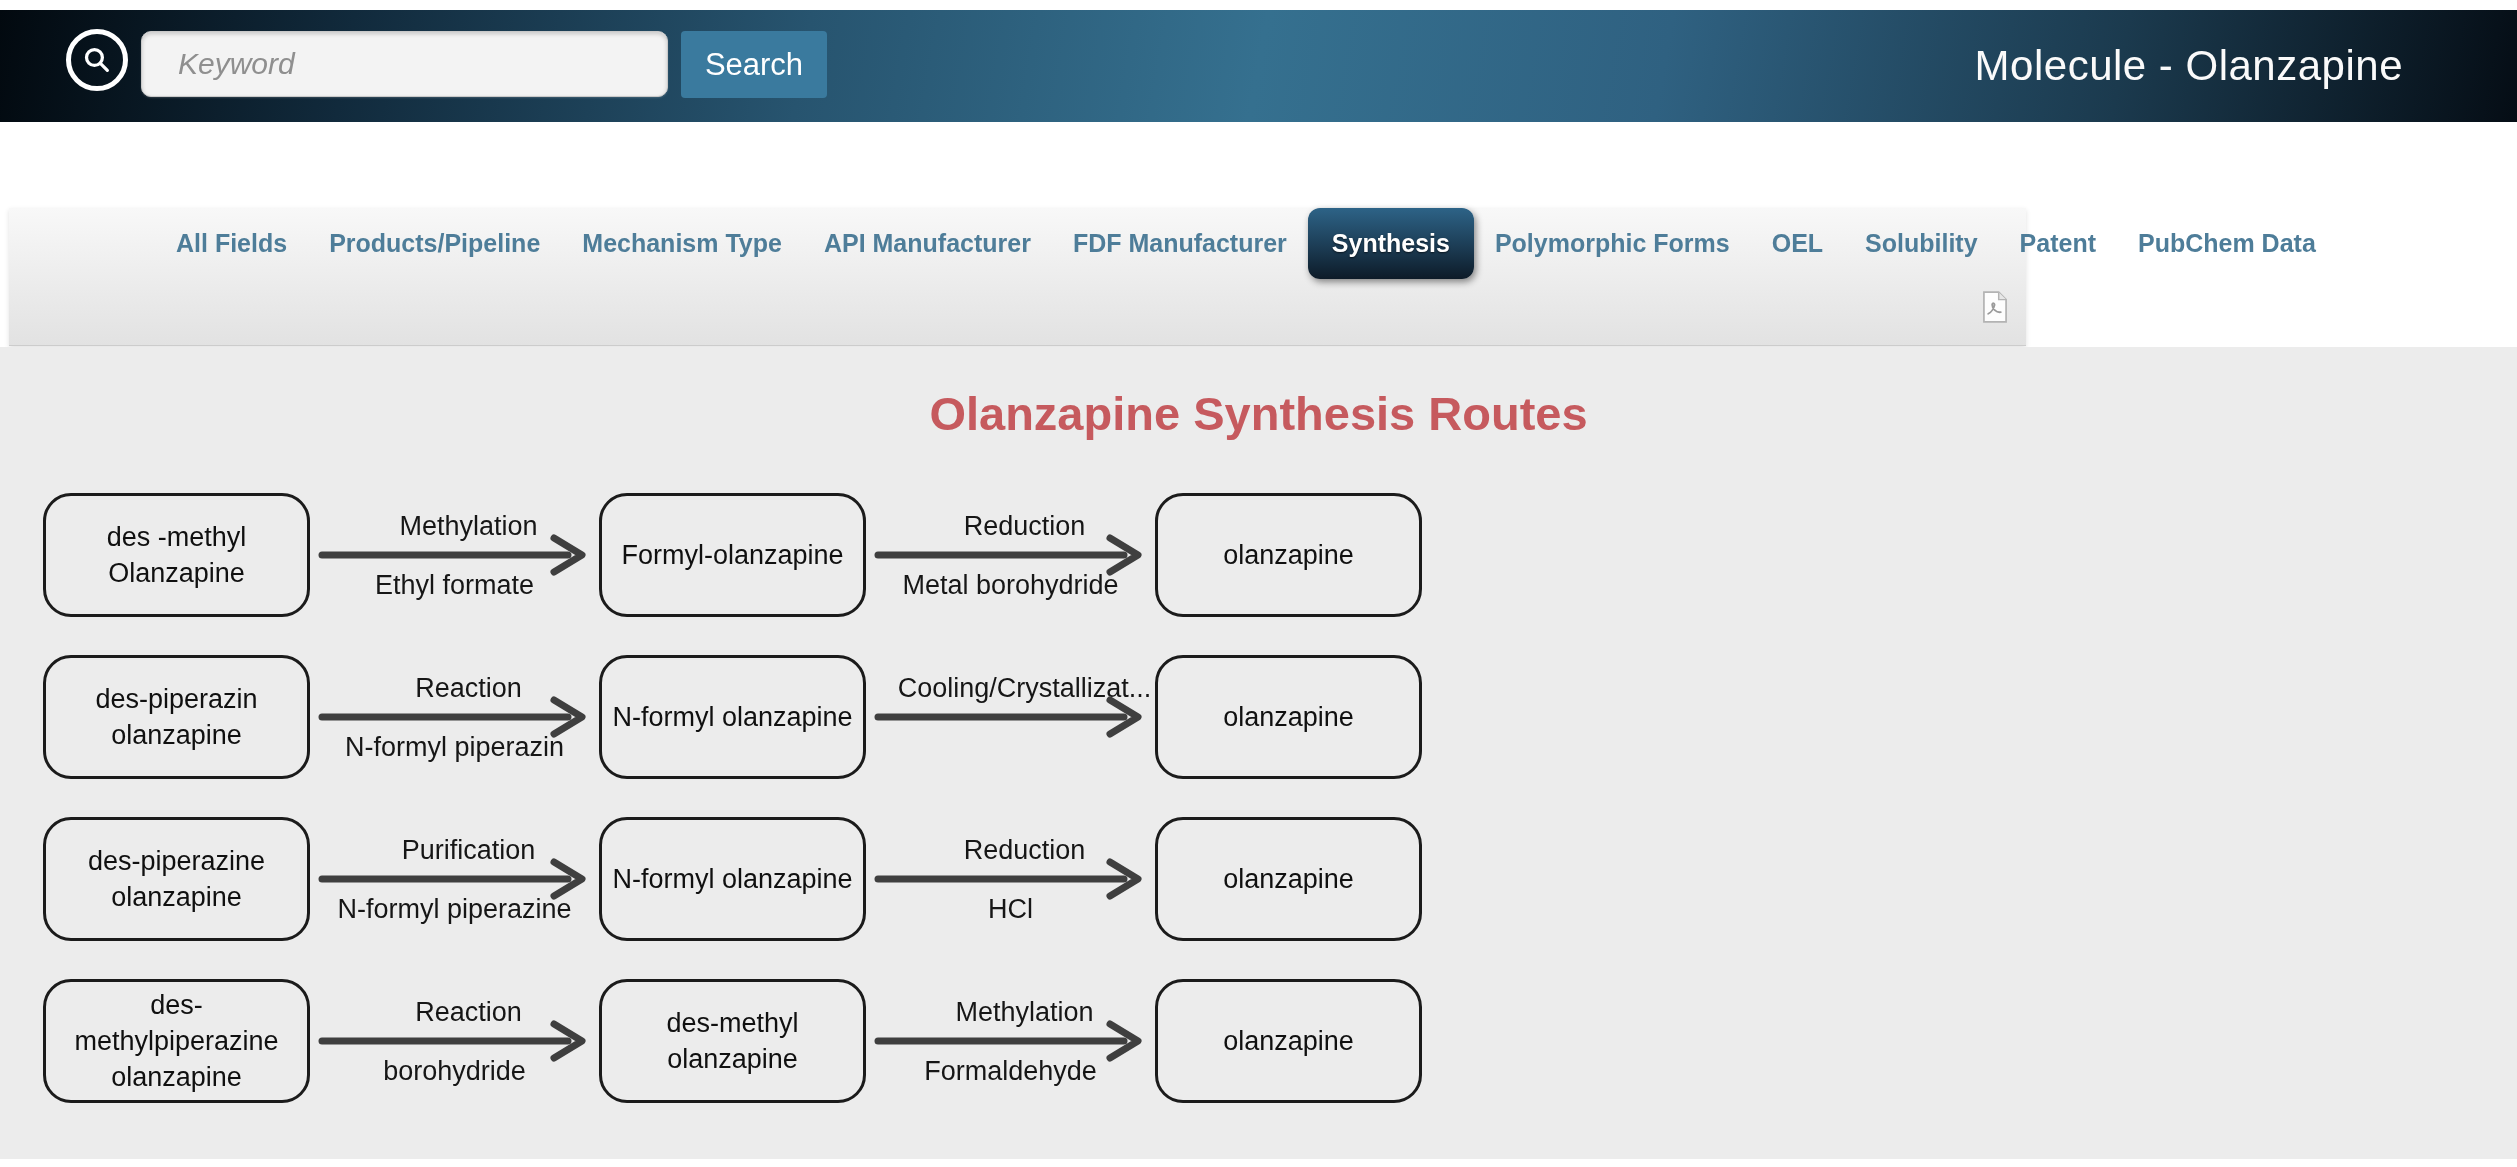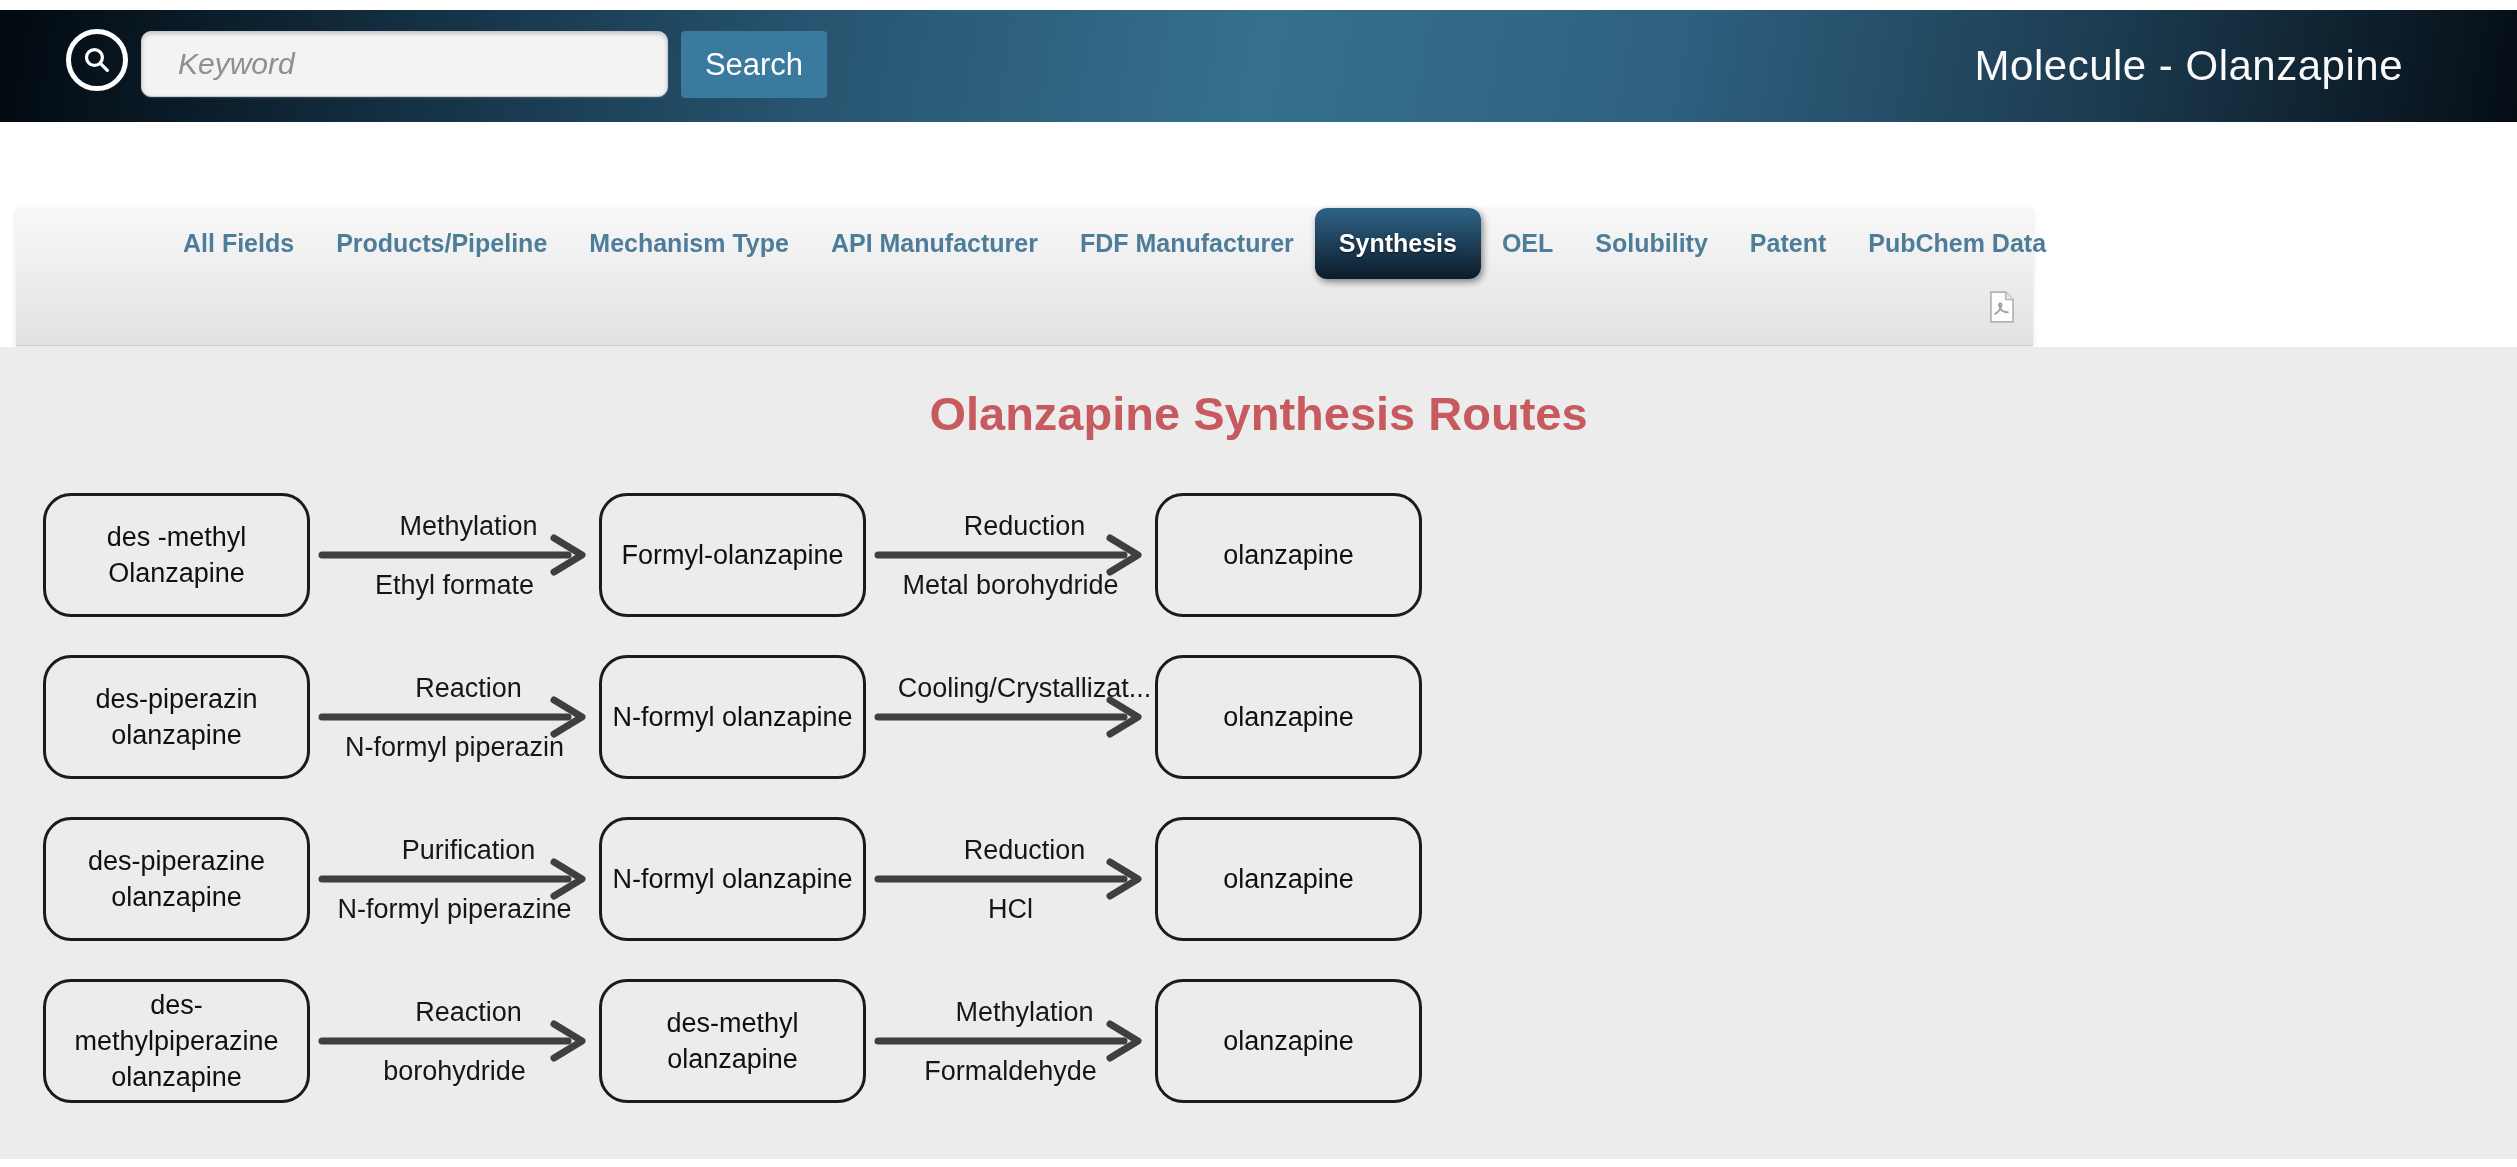--- a/index.html
+++ b/index.html
@@ -30,21 +30,21 @@
     background:var(--search-button-bg);border:none;border-radius:4px;
     color:#ffffff;font-family:inherit;font-size:31px;cursor:pointer;
   }
   .header-title{
     position:absolute;right:114px;top:0;height:112px;display:flex;align-items:center;
     color:#fafafa;font-size:42px;letter-spacing:.5px;
   }
 
   
   .navbar{
-    position:absolute;top:208px;left:16px;width:2017px;height:137px;
+    position:absolute;top:208px;left:9px;width:2017px;height:137px;
     background:linear-gradient(#f8f8f8,#e2e2e2);
     border-bottom:1px solid #cccccc;
     box-shadow:0 2px 5px rgba(0,0,0,.12);
   }
   .nav-tabs{display:flex;align-items:stretch;height:71px;padding-left:146px;}
   .tab{
     display:flex;align-items:center;padding:0 21px;
     font-weight:bold;font-size:25px;color:var(--nav-tab-text);
     cursor:pointer;white-space:nowrap;
   }
@@ -102,20 +102,21 @@
   </div>
 
   <div class="navbar">
     <div class="nav-tabs">
         <div class="tab">All Fields</div>
         <div class="tab">Products/Pipeline</div>
         <div class="tab">Mechanism Type</div>
         <div class="tab">API Manufacturer</div>
         <div class="tab">FDF Manufacturer</div>
         <div class="tab active">Synthesis</div>
+        <div class="tab">Polymorphic Forms</div>
         <div class="tab">OEL</div>
         <div class="tab">Solubility</div>
         <div class="tab">Patent</div>
         <div class="tab">PubChem Data</div>
       </div>
     <div class="pdf-icon-btn">
       <svg width="30" height="32" viewBox="0 0 24 26">
         <path d="M3 1 h12 l6 6 v18 h-18 z" fill="#fdfdfd" stroke="#b3b3b3" stroke-width="1.4"></path>
         <path d="M15 1 v6 h6" fill="#e7e7e7" stroke="#b3b3b3" stroke-width="1.2"></path>
         <path d="M6.5 18.5 c2.5-1.2 4.6-4.6 5.1-7 c.35-1.7-1.9-2.2-1.9-.3 c0 2.8 3.2 6.6 7 6" fill="none" stroke="#9a9a9a" stroke-width="1.5" stroke-linecap="round"></path>

